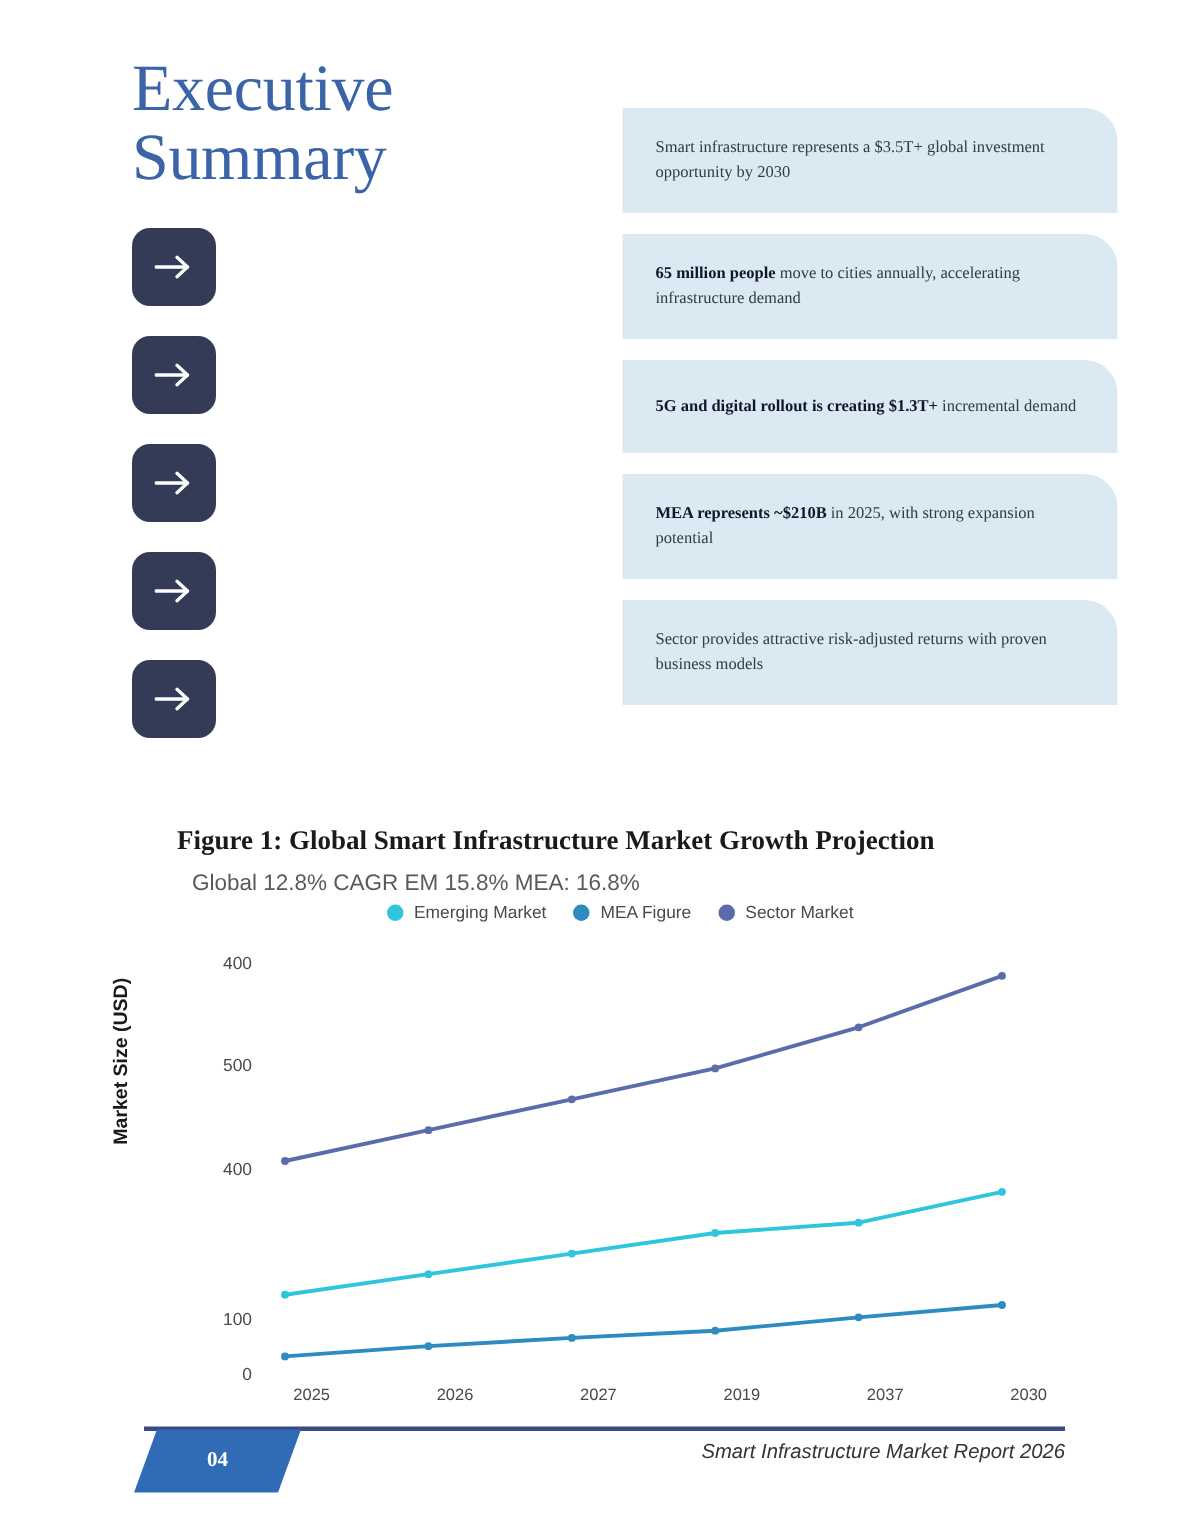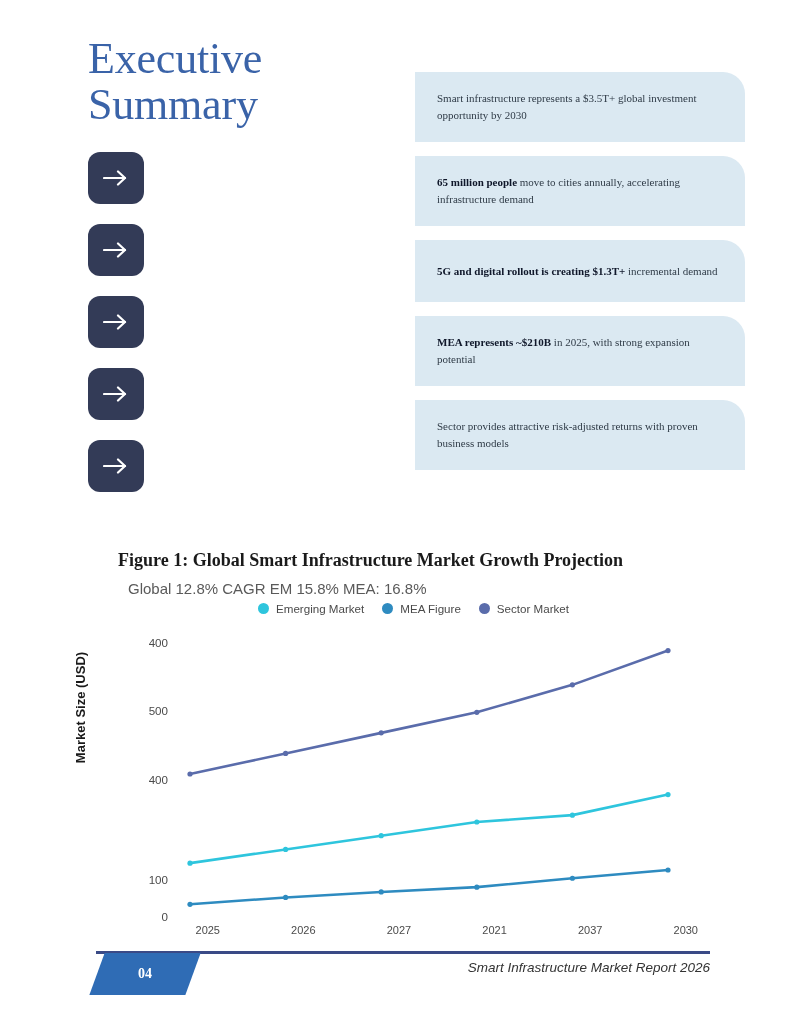--- a/index.html
+++ b/index.html
@@ -273,21 +273,21 @@
         <circle cx="167.6" cy="133.42857142857144" r="2.6" fill="#5a6cab"></circle>
         <circle cx="263.2" cy="112.85714285714283" r="2.6" fill="#5a6cab"></circle>
         <circle cx="358.8" cy="92.28571428571428" r="2.6" fill="#5a6cab"></circle>
         <circle cx="454.4" cy="64.85714285714286" r="2.6" fill="#5a6cab"></circle>
         <circle cx="550" cy="30.571428571428555" r="2.6" fill="#5a6cab"></circle>
       </svg>
     <div id="xticks">
         <div class="xtick" style="left: 42px;">2025</div>
         <div class="xtick" style="left: 137.6px;">2026</div>
         <div class="xtick" style="left: 233.2px;">2027</div>
-        <div class="xtick" style="left: 328.8px;">2021</div>
+        <div class="xtick" style="left: 328.8px;">2019</div>
         <div class="xtick" style="left: 424.4px;">2037</div>
         <div class="xtick" style="left: 520px;">2030</div>
       </div>
   </div>
 
   <div class="footer-rule"></div>
   <div class="footer-badge">
     <span>04</span>
   </div>
   <div class="footer-text">Smart Infrastructure Market Report 2026</div>

